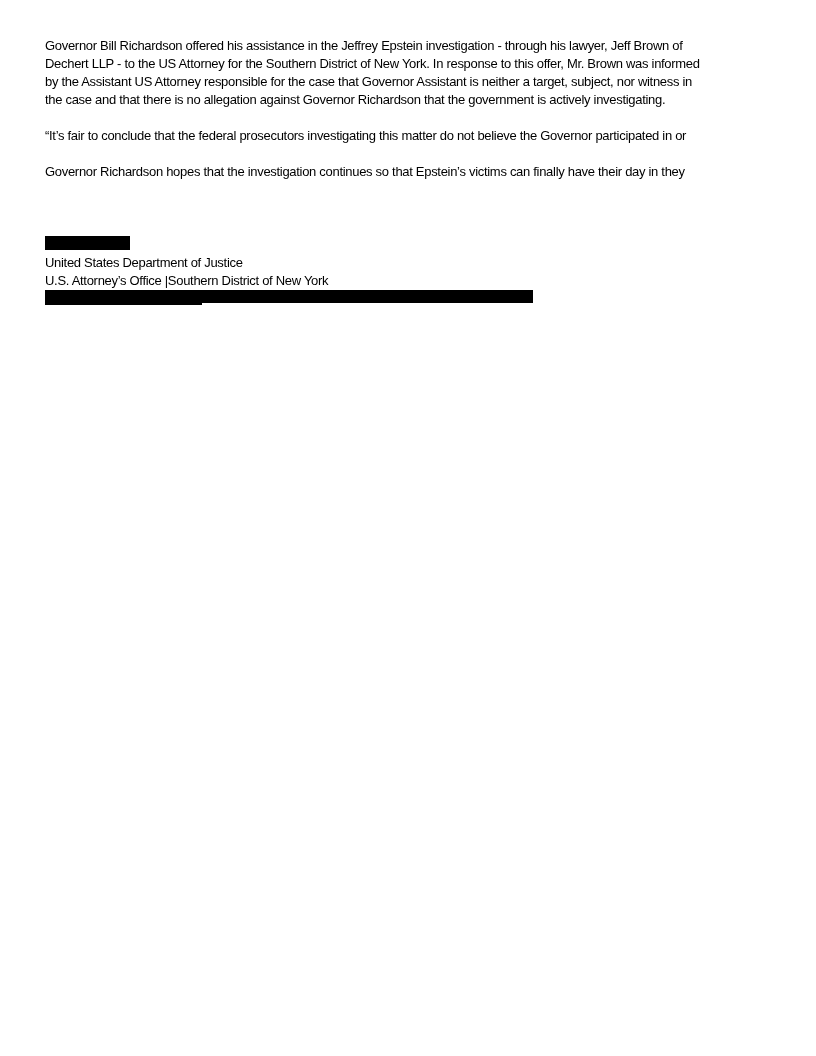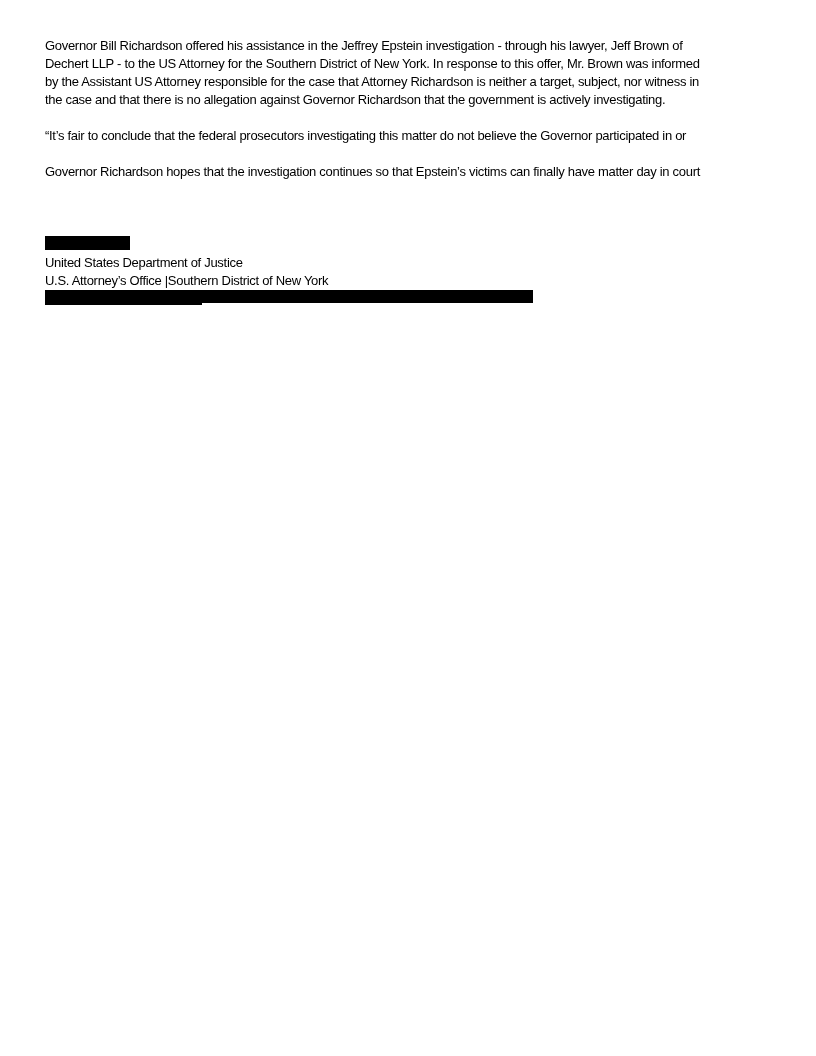--- a/index.html
+++ b/index.html
@@ -47,30 +47,30 @@
 </style>
 </head>
 <body>
 
 <div class="page">
   <div class="content">
 
     <div class="para">
       <div class="line">Governor Bill Richardson offered his assistance in the Jeffrey Epstein investigation - through his lawyer, Jeff Brown of</div>
       <div class="line">Dechert LLP - to the US Attorney for the Southern District of New York. In response to this offer, Mr. Brown was informed</div>
-      <div class="line">by the Assistant US Attorney responsible for the case that Attorney Richardson is neither a target, subject, nor witness in</div>
+      <div class="line">by the Assistant US Attorney responsible for the case that Governor Assistant is neither a target, subject, nor witness in</div>
       <div class="line">the case and that there is no allegation against Governor Richardson that the government is actively investigating.</div>
     </div>
 
     <div class="para">
       <div class="line">“It’s fair to conclude that the federal prosecutors investigating this matter do not believe the Governor participated in or</div>
     </div>
 
     <div class="para">
-      <div class="line">Governor Richardson hopes that the investigation continues so that Epstein’s victims can finally have matter day in court</div>
+      <div class="line">Governor Richardson hopes that the investigation continues so that Epstein’s victims can finally have their day in they</div>
     </div>
 
     <div class="sig-block">
       <span class="redaction redaction-name"></span>
       <div class="line">United States Department of Justice</div>
       <div class="line">U.S. Attorney’s Office |Southern District of New York</div>
       <div class="redaction-row">
         <span class="redaction redaction-seg-a"></span><span class="redaction redaction-seg-b"></span>
       </div>
     </div>

